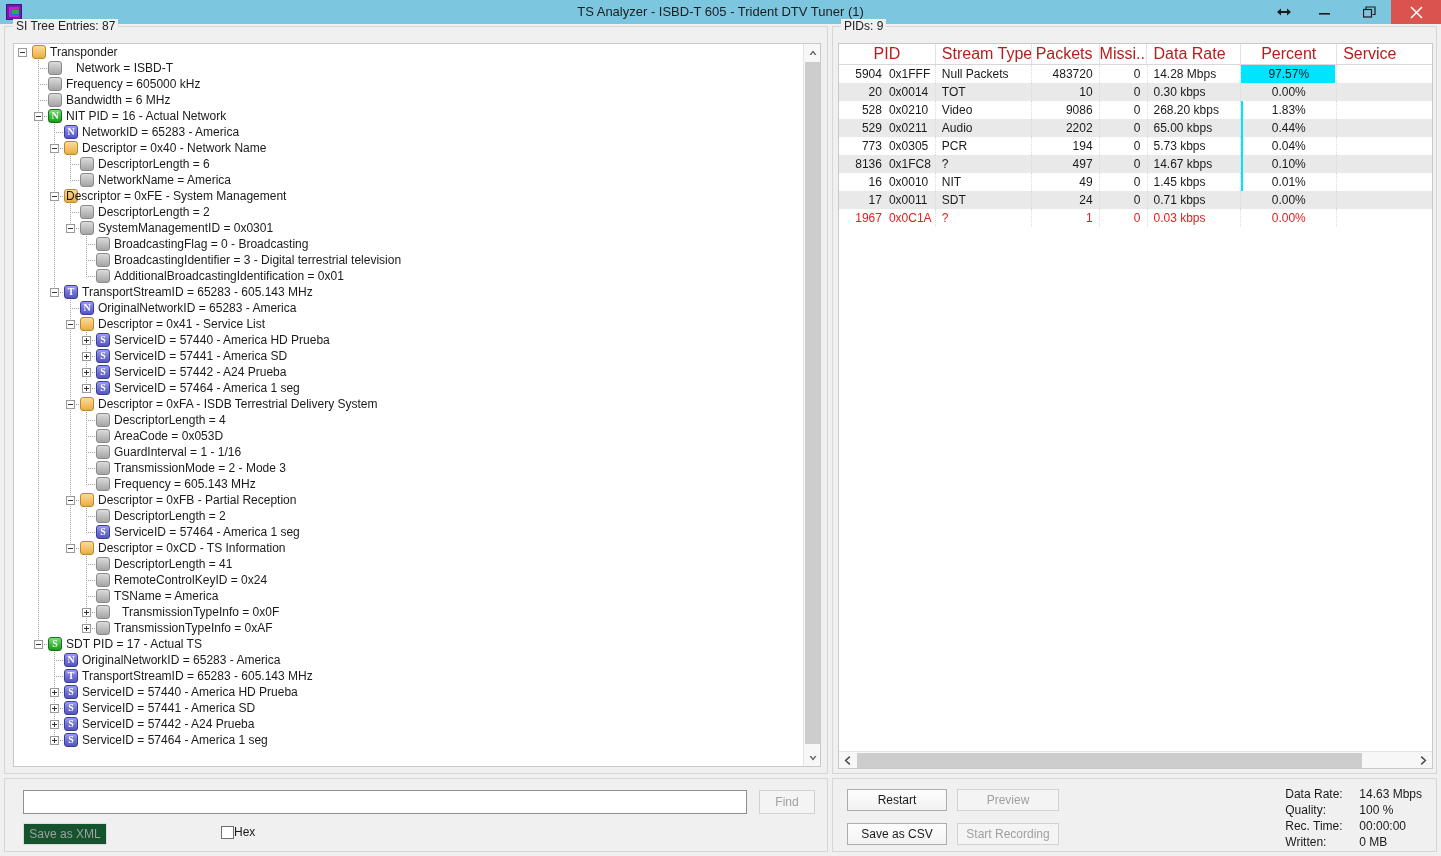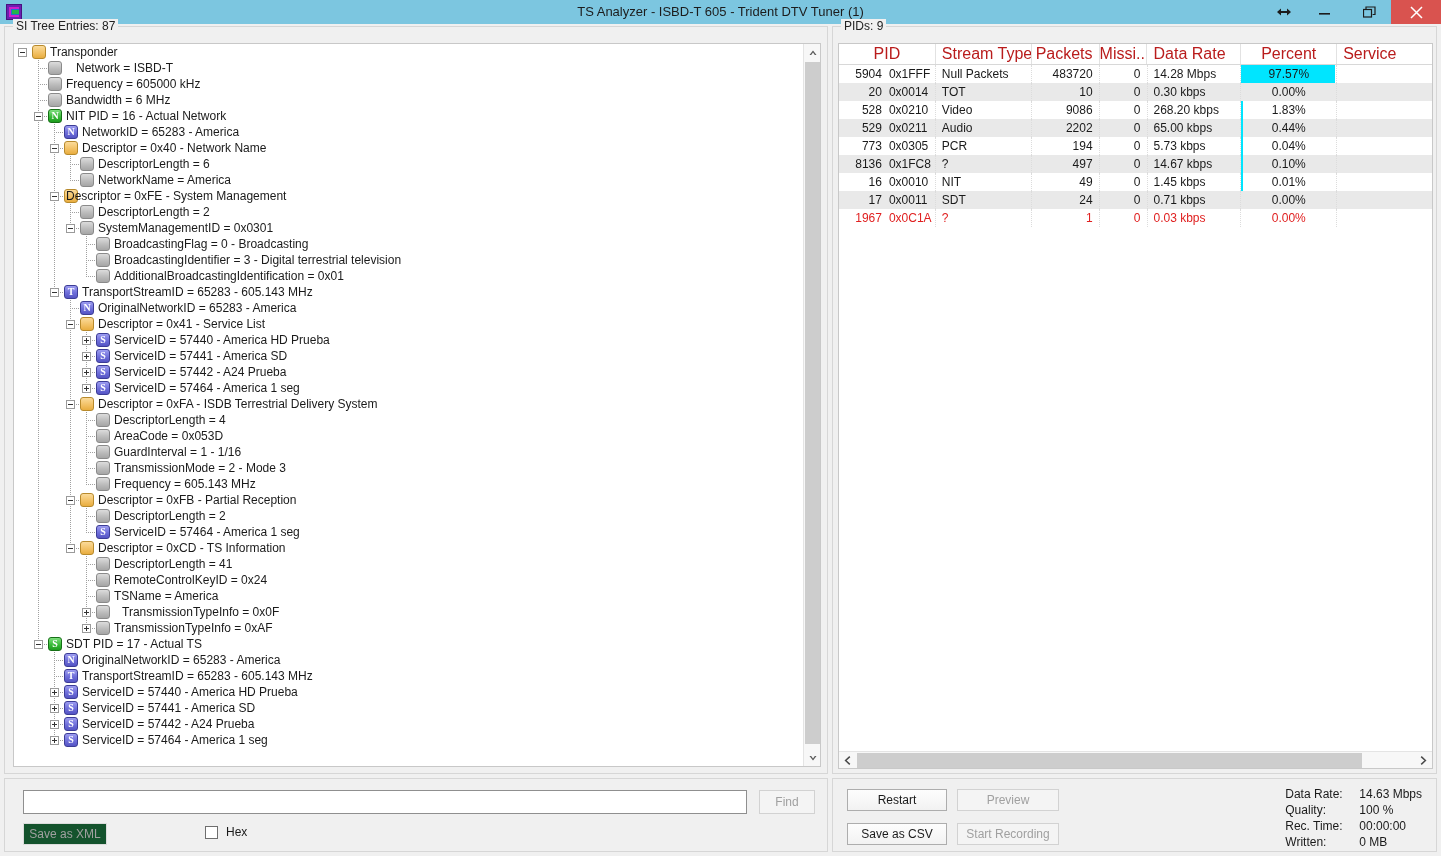--- a/index.html
+++ b/index.html
@@ -277,22 +277,22 @@
     background:#fff;
     box-sizing:border-box;
     font-size:12px;
     padding:0 4px;
     font-family:"Liberation Sans", sans-serif;
     color:#1a1a1a;
   }
   #find-btn { left:754px; top:11px; width:56px; height:24px; line-height:22px; }
   #savexml-btn { left:18px; top:44px; width:84px; height:22px; line-height:20px; }
   #hex-wrap {
-    position:absolute; left:200px; top:46px;
-    display:flex; align-items:center; gap:8px;
+    position:absolute; left:216px; top:46px;
+    display:flex; align-items:center; gap:0;
     font-size:12px;
   }
   #hex-box {
     width:13px; height:13px;
     border:1px solid #6e6e6e;
     background:#fff;
     box-sizing:border-box;
   }
 
   #restart-btn  { left:14px;  top:10px; width:100px; height:22px; line-height:20px; }

